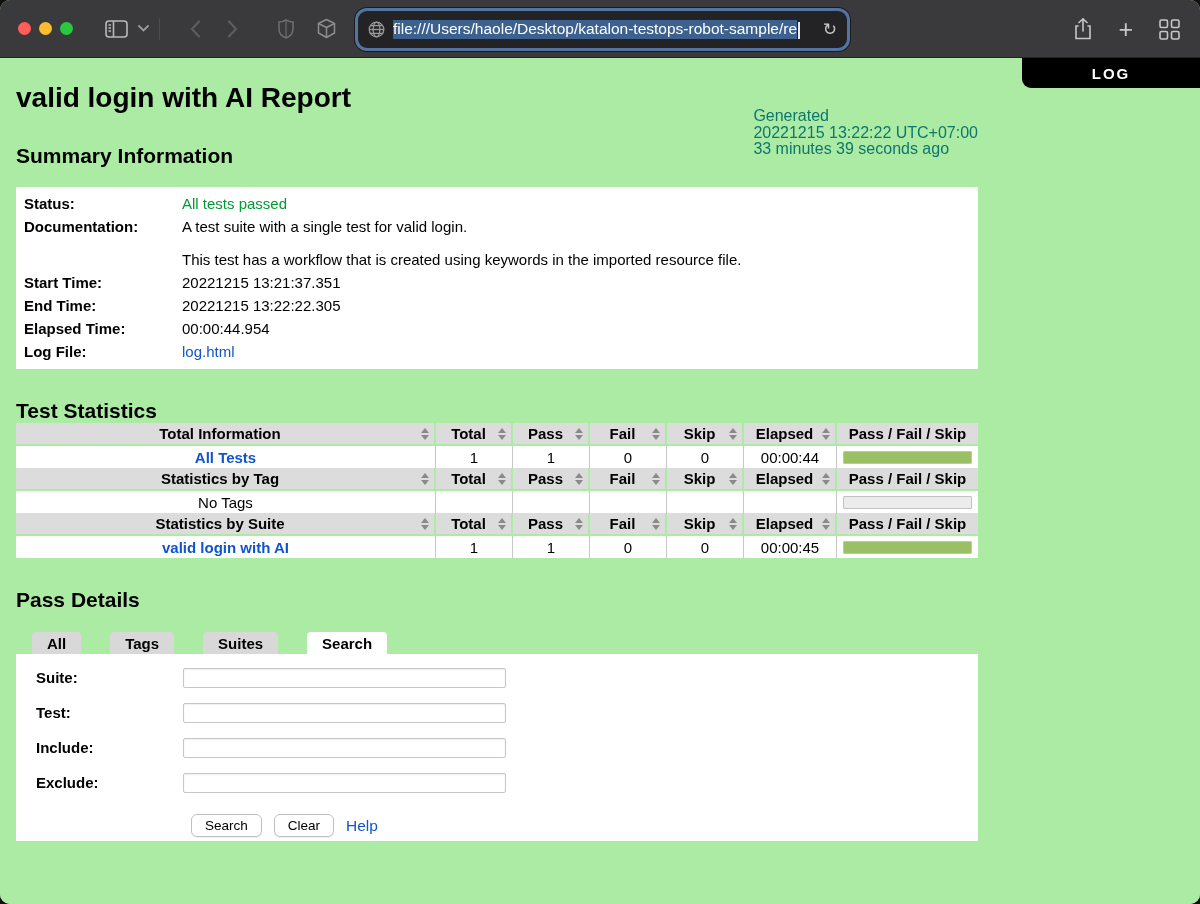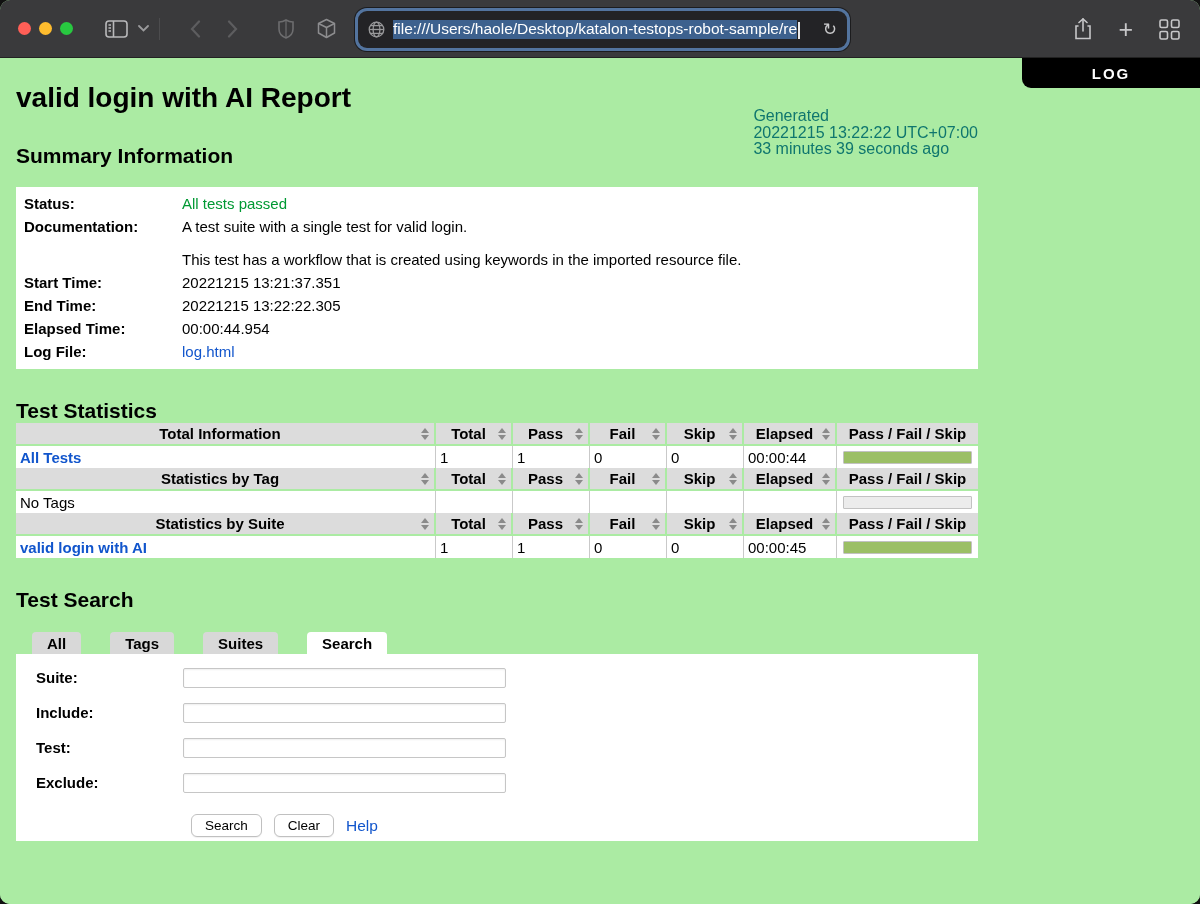--- a/index.html
+++ b/index.html
@@ -49,21 +49,21 @@
   .pass-text{color:var(--status_pass);}
   a.rf-link{color:var(--link);text-decoration:none;}
   a.bold-link{font-weight:bold;}
 
   
   table.stats{border-collapse:separate;border-spacing:0;width:962px;table-layout:fixed;font-size:15px;margin-top:0;}
   .t1{margin-top:22px;} .t2,.t3{margin-top:17px;}
   table.stats th{background:#dcdcdc;font-weight:bold;height:23px;position:relative;text-align:center;
     border-right:2px solid var(--page_bg);border-bottom:2px solid var(--page_bg);padding:0 14px 0 4px;}
   table.stats th:last-child{border-right:none;padding-right:4px;margin-left:33px;}
-  table.stats td{background:#fff;height:22px;border-right:1px solid #c9c9c9;text-align:left;padding:0 4px;}
+  table.stats td{background:#fff;height:22px;border-right:1px solid #c9c9c9;text-align:center;padding:0 4px;}
   table.stats td:last-child{border-right:none;}
   td.name-cell{text-align:left;padding-left:8px;}
   .col-name{width:420px;} .col-num{width:77px;} .col-elapsed{width:93px;} .col-bar{width:141px;}
   .sort{position:absolute;right:5px;top:50%;margin-top:-6px;display:inline-flex;flex-direction:column;gap:2px;cursor:pointer;}
   .sort i{display:block;width:0;height:0;border-left:4px solid transparent;border-right:4px solid transparent;}
   .sort .up{border-bottom:5px solid #8a8a8a;}
   .sort .dn{border-top:5px solid #8a8a8a;}
   .bar-wrap{height:13px;margin:0 2px;border:1px solid #c2c2c2;background:#ececec;border-radius:1px;overflow:hidden;}
   .bar-fill{height:100%;background:var(--pass_bar);}
 
@@ -371,40 +371,40 @@
           <td>00:00:45</td>
           <td>
                 <div class="bar-wrap">
                   <div class="bar-fill" style="width: 100%;"></div>
                 </div>
               </td>
         </tr>
       </tbody>
         </table>
 
-      <h2>Test Search</h2>
+      <h2>Pass Details</h2>
 
       <div class="tabs">
         <button class="tab">All</button>
         <button class="tab">Tags</button>
         <button class="tab">Suites</button>
         <button class="tab active">Search</button>
       </div>
 
       <div class="white-box details-panel">
         <div class="form-row">
           <label class="form-label">Suite:</label>
           <input class="form-input" value="" style="">
         </div>
         <div class="form-row">
+          <label class="form-label">Test:</label>
+          <input class="form-input" value="" style="">
+        </div>
+        <div class="form-row">
           <label class="form-label">Include:</label>
-          <input class="form-input" value="" style="">
-        </div>
-        <div class="form-row">
-          <label class="form-label">Test:</label>
           <input class="form-input" value="" style="">
         </div>
         <div class="form-row">
           <label class="form-label">Exclude:</label>
           <input class="form-input" value="" style="">
         </div>
         <div class="btn-row">
           <button class="mac-btn">Search</button>
           <button class="mac-btn">Clear</button>
           <a href="#" class="rf-link help-link">Help</a>

